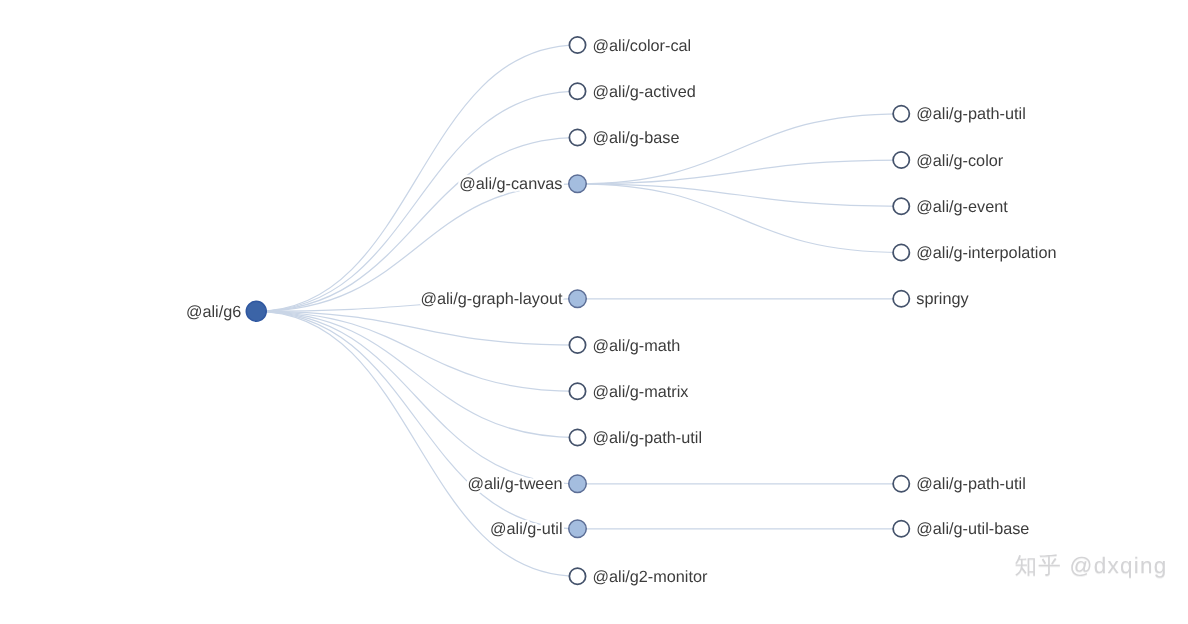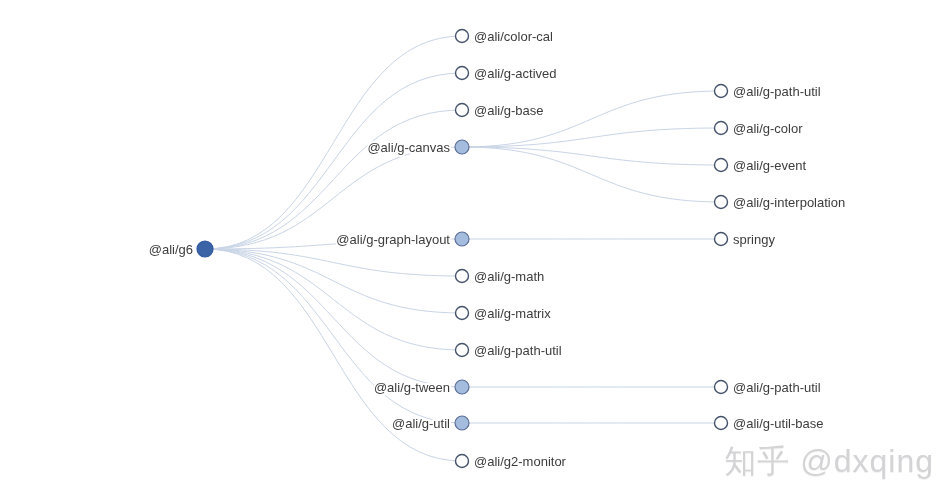--- a/index.html
+++ b/index.html
@@ -33,21 +33,21 @@
     stroke-linejoin: round;
     cursor: default;
   }
   .node-circle {
     cursor: pointer;
   }
   .watermark {
     position: absolute;
     right: 16px;
     top: 440px;
-    font-size: 32px;
+    font-size: 18px;
     letter-spacing: 1px;
     font-family: "Liberation Sans", "DejaVu Sans", sans-serif;
     color: #d4d4d6;
     text-shadow: 0 1px 0 #f2f2f2;
     user-select: none;
     white-space: nowrap;
   }
 </style>
 </head>
 <body>

